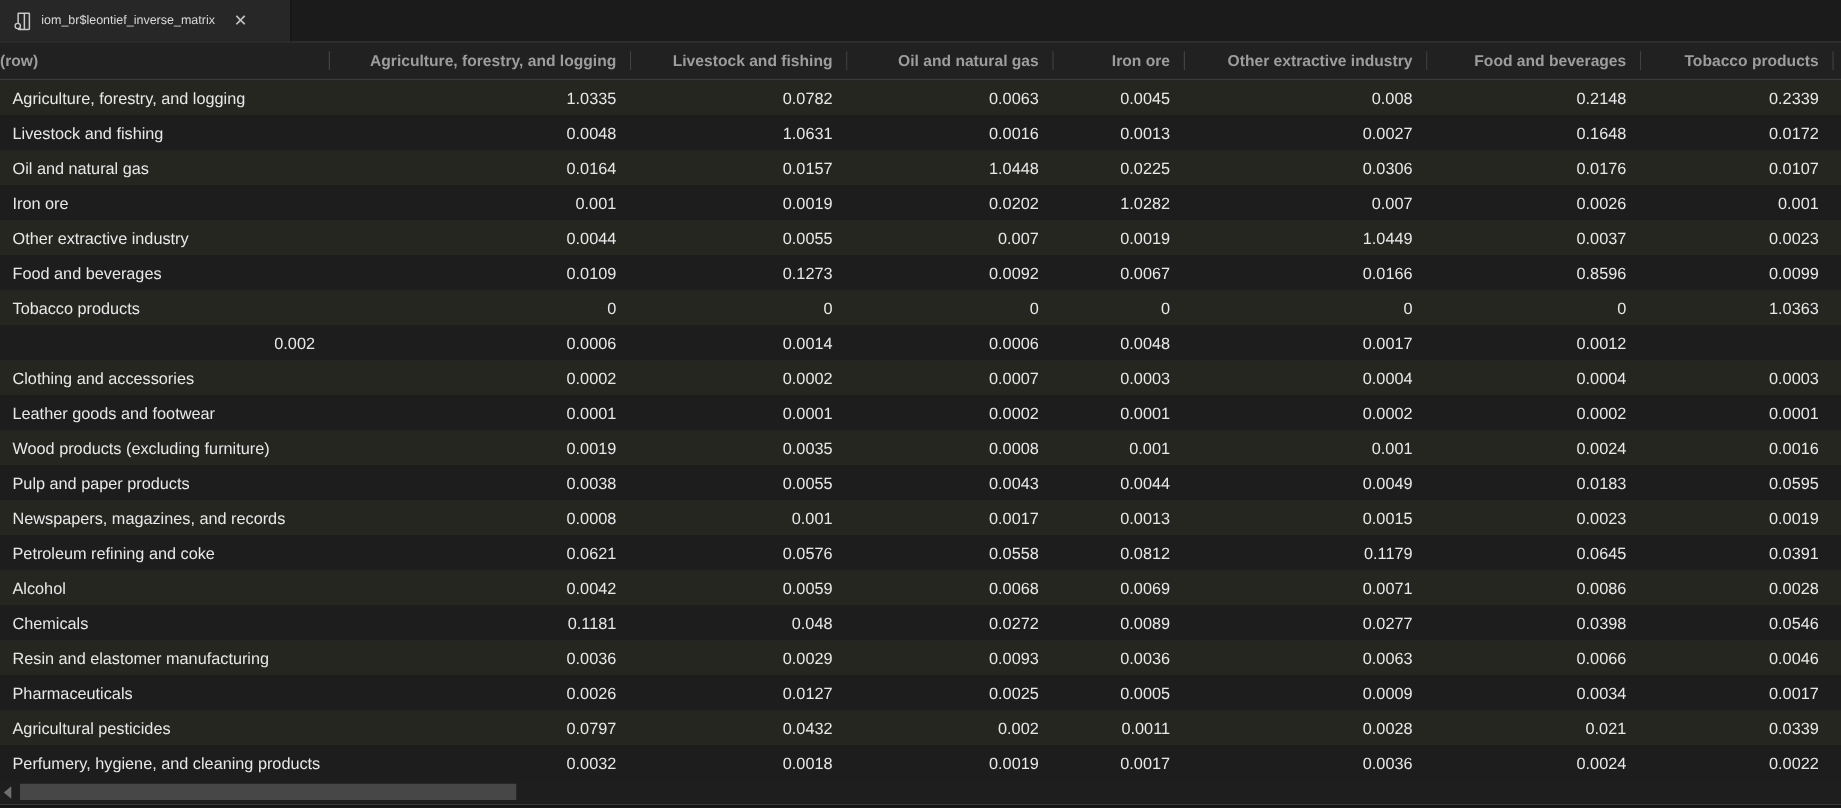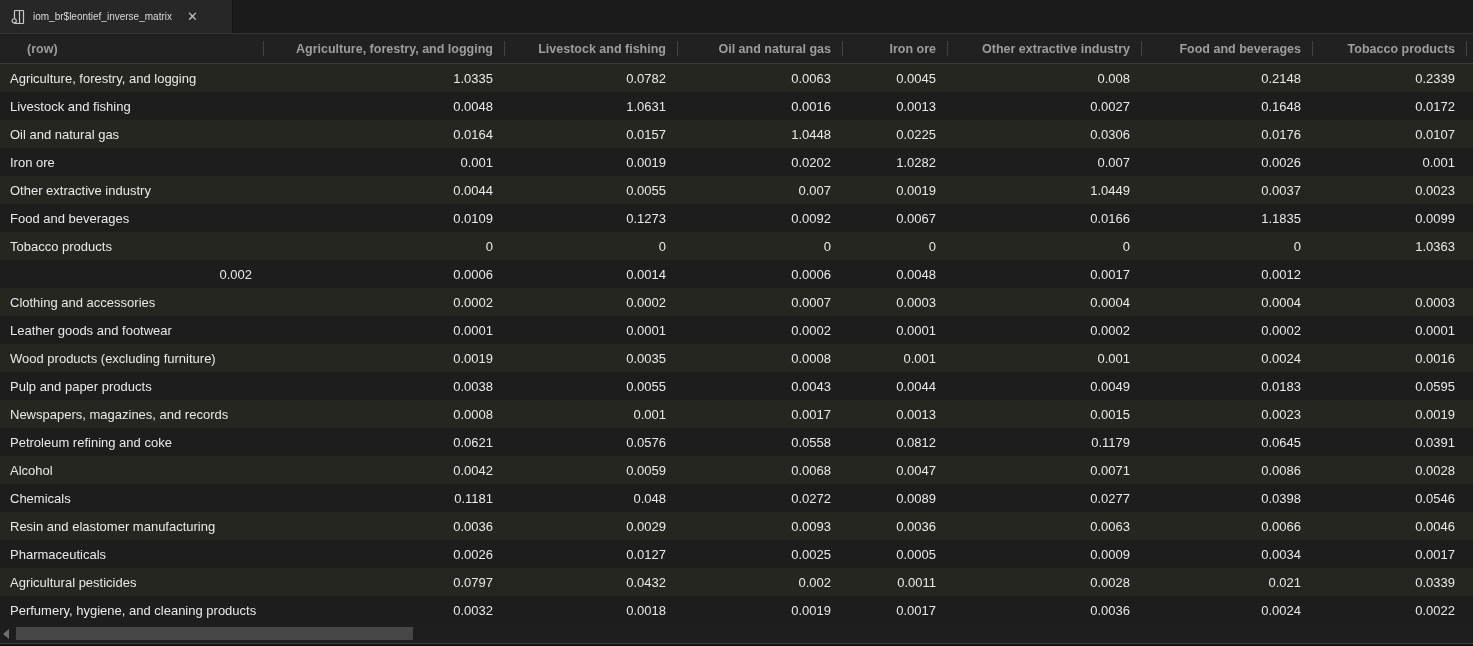--- a/index.html
+++ b/index.html
@@ -31,21 +31,21 @@
   }
   .grid-header {
     height:31px; background:#212121; border-top:1px solid #343434;
     border-bottom:1px solid #3a3a3a; align-items:center;
   }
   .hcell {
     position:relative; font-size:12.5px; font-weight:700; color:#9d9d9d;
     text-align:right; padding-right:12px; white-space:nowrap; overflow:hidden;
     height:100%; display:flex; align-items:center; justify-content:flex-end;
   }
-  .hcell.rowcol { justify-content:flex-start; text-align:center; padding-left:27px; }
+  .hcell.rowcol { justify-content:flex-start; text-align:center; padding-left:0; }
   .hcell::after {
     content:""; position:absolute; right:0; top:7px; bottom:7px; width:1px;
     background:#424242;
   }
   .grid-body { }
   .trow { height:28px; align-items:center; background:#1d1d1d; }
   .trow:nth-child(odd) { background:#262621; }
   .cell {
     font-size:13px; color:#e8e8e8; white-space:nowrap; overflow:hidden;
     text-align:right; padding-right:12px;
@@ -150,21 +150,21 @@
         <div class="cell num">0.0037</div>
         <div class="cell num">0.0023</div>
       </div>
       <div class="trow gridcols">
         <div class="cell label">Food and beverages</div>
         <div class="cell num">0.0109</div>
         <div class="cell num">0.1273</div>
         <div class="cell num">0.0092</div>
         <div class="cell num">0.0067</div>
         <div class="cell num">0.0166</div>
-        <div class="cell num">1.1835</div>
+        <div class="cell num">0.8596</div>
         <div class="cell num">0.0099</div>
       </div>
       <div class="trow gridcols">
         <div class="cell label">Tobacco products</div>
         <div class="cell num">0</div>
         <div class="cell num">0</div>
         <div class="cell num">0</div>
         <div class="cell num">0</div>
         <div class="cell num">0</div>
         <div class="cell num">0</div>
@@ -237,21 +237,21 @@
         <div class="cell num">0.0812</div>
         <div class="cell num">0.1179</div>
         <div class="cell num">0.0645</div>
         <div class="cell num">0.0391</div>
       </div>
       <div class="trow gridcols">
         <div class="cell label">Alcohol</div>
         <div class="cell num">0.0042</div>
         <div class="cell num">0.0059</div>
         <div class="cell num">0.0068</div>
-        <div class="cell num">0.0047</div>
+        <div class="cell num">0.0069</div>
         <div class="cell num">0.0071</div>
         <div class="cell num">0.0086</div>
         <div class="cell num">0.0028</div>
       </div>
       <div class="trow gridcols">
         <div class="cell label">Chemicals</div>
         <div class="cell num">0.1181</div>
         <div class="cell num">0.048</div>
         <div class="cell num">0.0272</div>
         <div class="cell num">0.0089</div>

